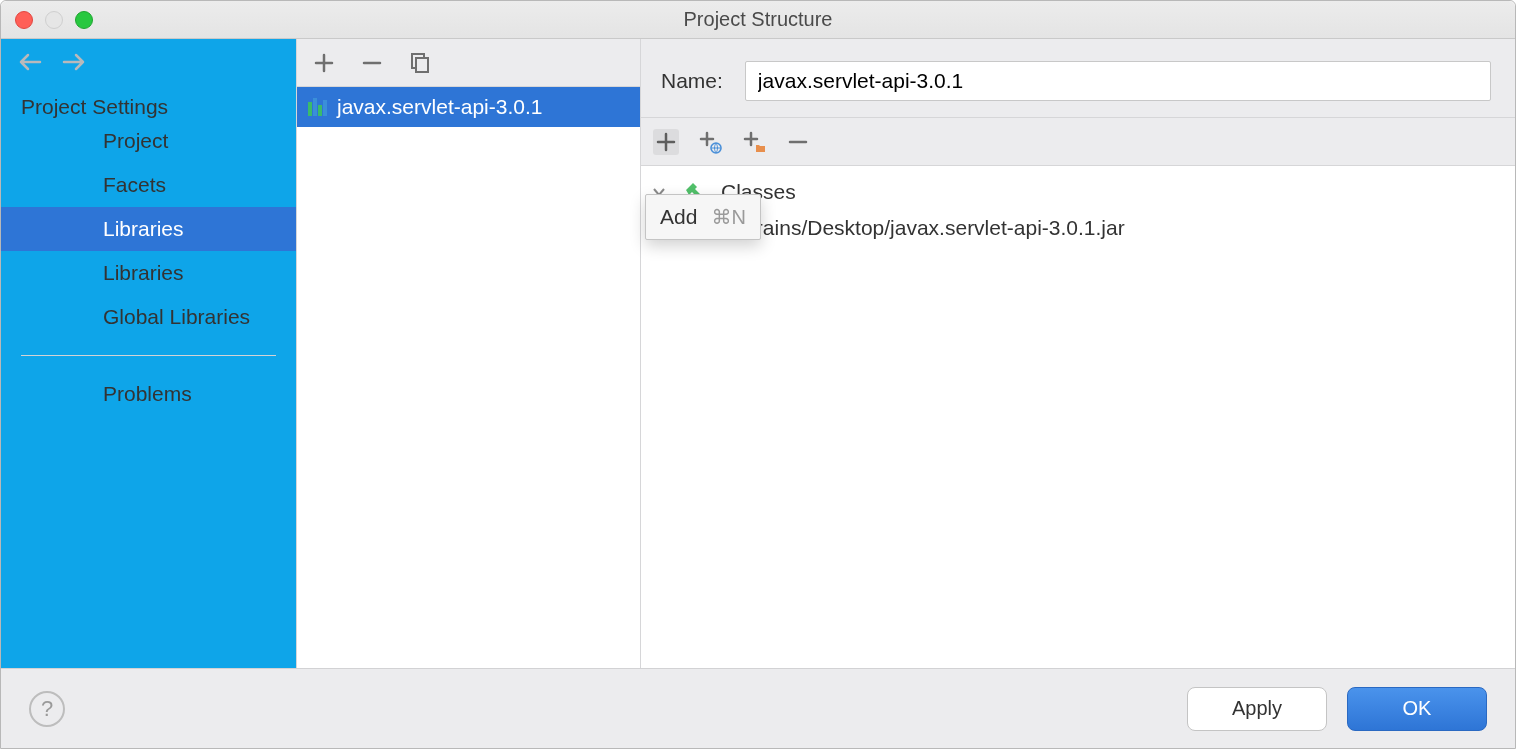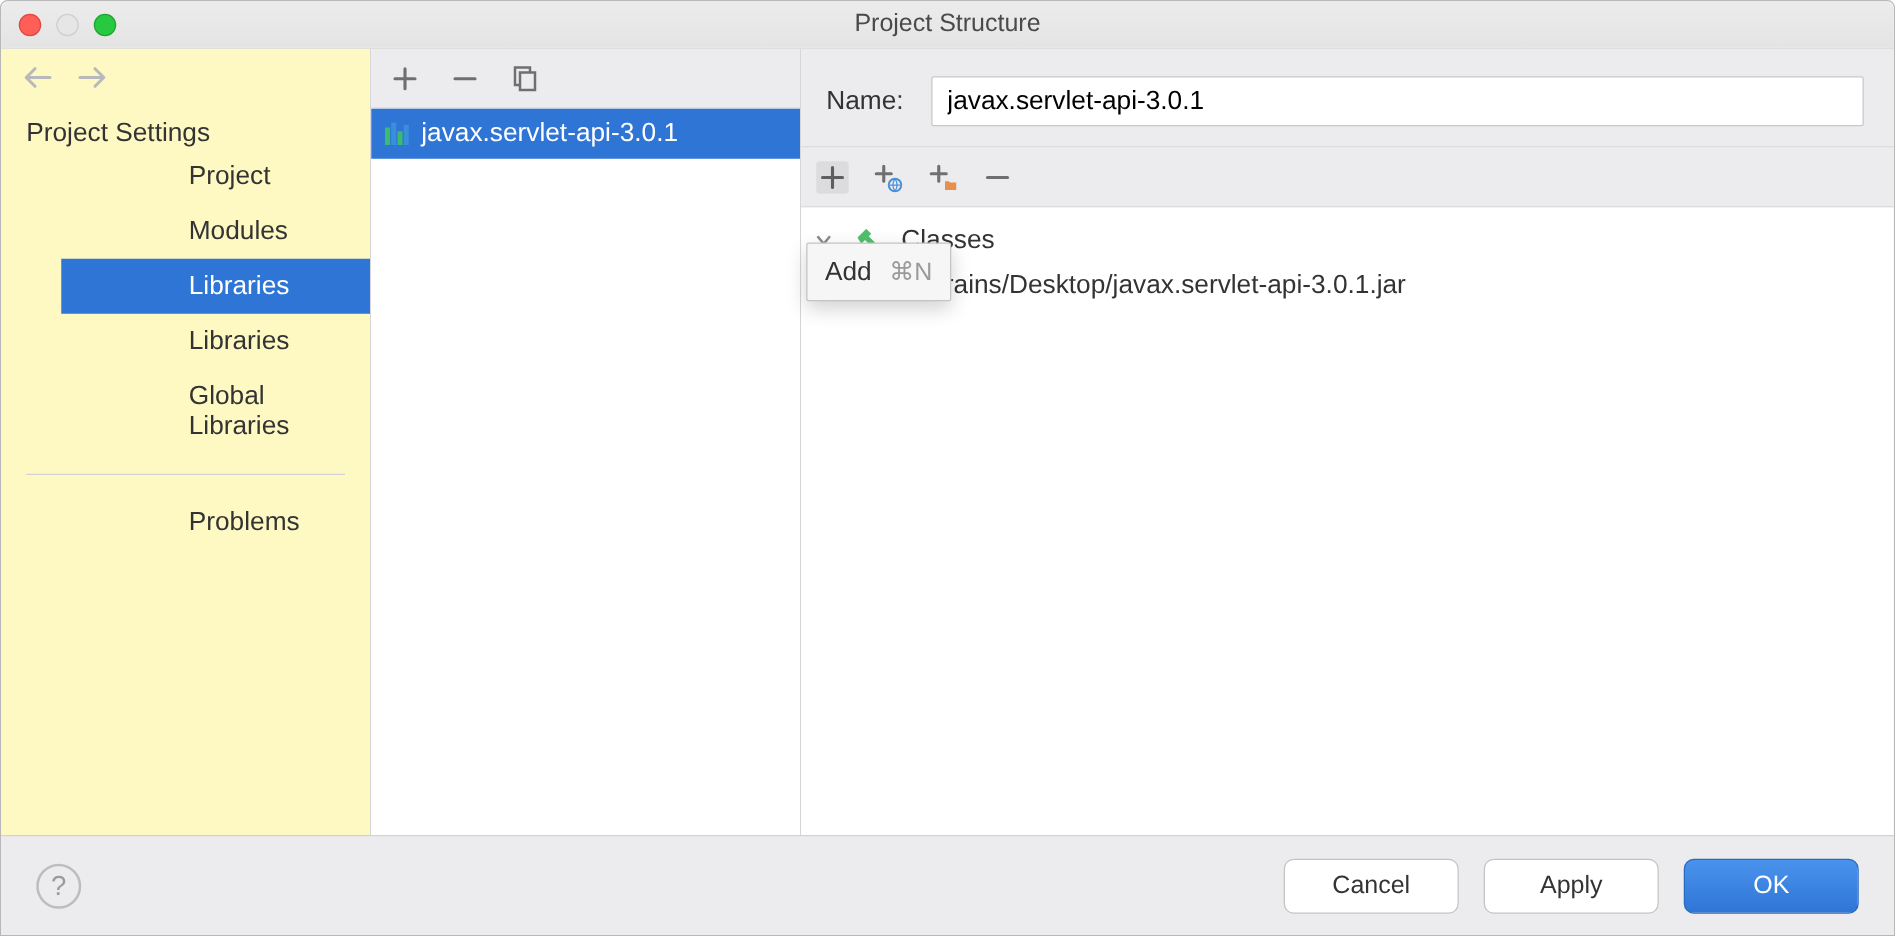--- a/index.html
+++ b/index.html
@@ -13,26 +13,26 @@
   .traffic-lights span { width: 18px; height: 18px; border-radius: 50%; display: block; }
   .tl-close { background: #ff5f57; border: 1px solid #e24640; }
   .tl-min   { background: #e6e6e6; border: 1px solid #cfcfcf; }
   .tl-max   { background: #28c840; border: 1px solid #1fa531; }
   .titlebar-title { margin: 16px auto; font-size: 20px; color: #4a4a4a; }
 
   
   .body { flex: 1; display: flex; min-height: 0; }
 
   
-  .sidebar { width: 296px; background: #fef9c3; border-right: 1px solid #d6d6d8; display: flex; flex-direction: column; font-size: 20px; color: #333; }
+  .sidebar { width: 296px; background: #0ea5e9; border-right: 1px solid #d6d6d8; display: flex; flex-direction: column; font-size: 20px; color: #333; }
   .sidebar-nav { display: flex; gap: 18px; padding: 10px 16px 4px; }
   .arrow-btn { width: 26px; height: 26px; display: flex; align-items: center; justify-content: center; background: none; border: none; cursor: default; }
   .arrow-btn svg { stroke: #b9b9bb; }
   .sidebar-section-title { padding: 16px 20px 0 20px; font-size: 21px; color: #333; }
-  .sidebar-item { padding: 10px 20px 10px 102px; font-size: 21px; cursor: default; margin-left: 48px; }
+  .sidebar-item { padding: 10px 20px 10px 102px; font-size: 21px; cursor: default; }
   .sidebar-item.selected { background: #2e75d6; color: #fff; }
   .sidebar-divider { height: 1px; background: #d3d3d5; margin: 16px 20px; }
 
   
   .midlist { width: 344px; border-right: 1px solid #d6d6d8; display: flex; flex-direction: column; }
   .midlist-toolbar { height: 48px; background: #ececee; border-bottom: 1px solid #d6d6d8; display: flex; align-items: center; gap: 22px; padding-left: 14px; }
   .tool-btn { width: 26px; height: 26px; display: flex; align-items: center; justify-content: center; border: none; background: none; cursor: default; }
   .midlist-content { flex: 1; background: #fff; }
   .midlist-row { height: 40px; display: flex; align-items: center; gap: 8px; padding: 0 10px; font-size: 21px; }
   .midlist-row.selected { background: #2e75d6; color: #fff; }
@@ -86,21 +86,21 @@
         </button>
         <button class="arrow-btn">
           <svg width="24" height="20" viewBox="0 0 24 20" fill="none" stroke-width="2.5" stroke-linecap="round" stroke-linejoin="round">
               <path d="M14 3 L21 10 L14 17 M21 10 H2"></path>
             </svg>
         </button>
       </div>
 
       <div class="sidebar-section-title">Project Settings</div>
       <div class="sidebar-item"><span>Project</span></div>
-      <div class="sidebar-item"><span>Modules</span></div>
+      <div class="sidebar-item"><span>Facets</span></div>
       <div class="sidebar-item selected"><span>Libraries</span></div>
       <div class="sidebar-item"><span>Libraries</span></div>
 
       <div class="sidebar-item"><span>Global Libraries</span></div>
 
       <div class="sidebar-divider"></div>
 
       <div class="sidebar-item"><span>Problems</span></div>
     </div>
 
@@ -191,18 +191,17 @@
 
     </div>
 
   </div>
 
   <div class="footer">
     <button class="help-btn">
       <span>?</span>
     </button>
     <div class="footer-spacer"></div>
-    <button class="btn">Cancel</button>
     <button class="btn">Apply</button>
     <button class="btn primary">OK</button>
   </div>
 
 </div>
 
 </body></html>

